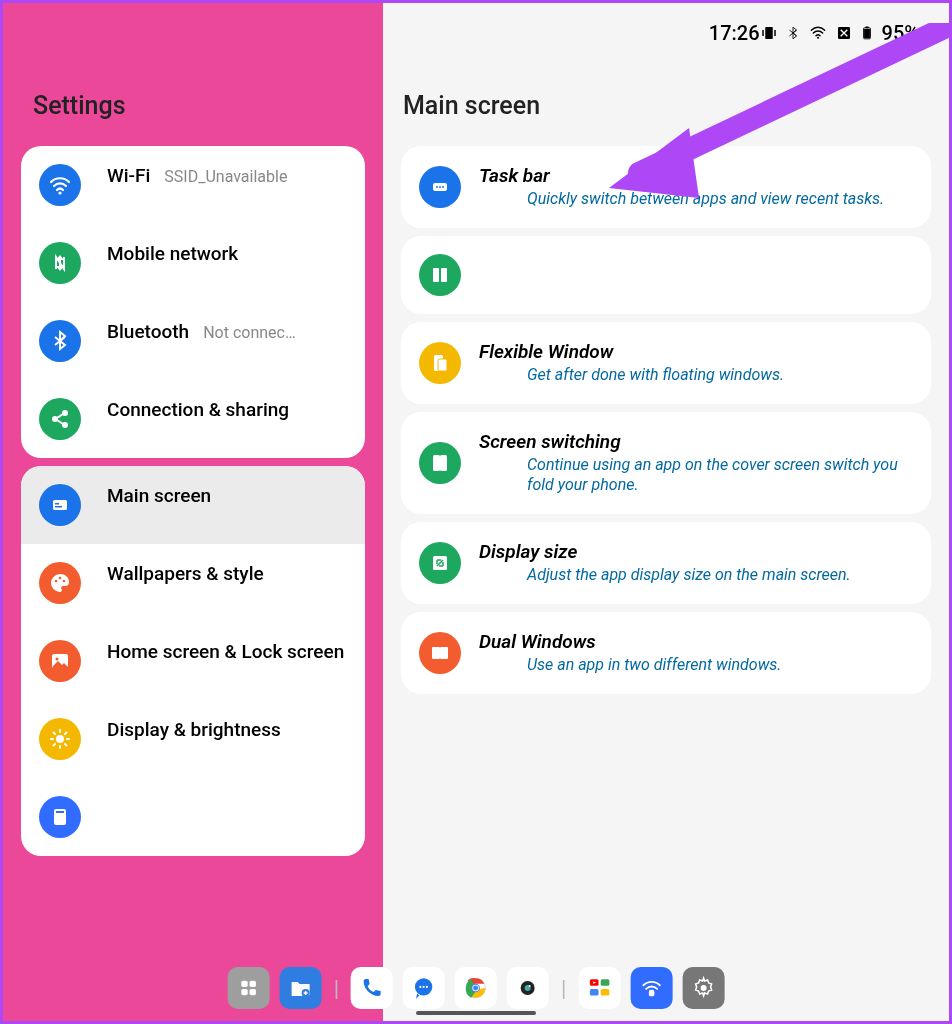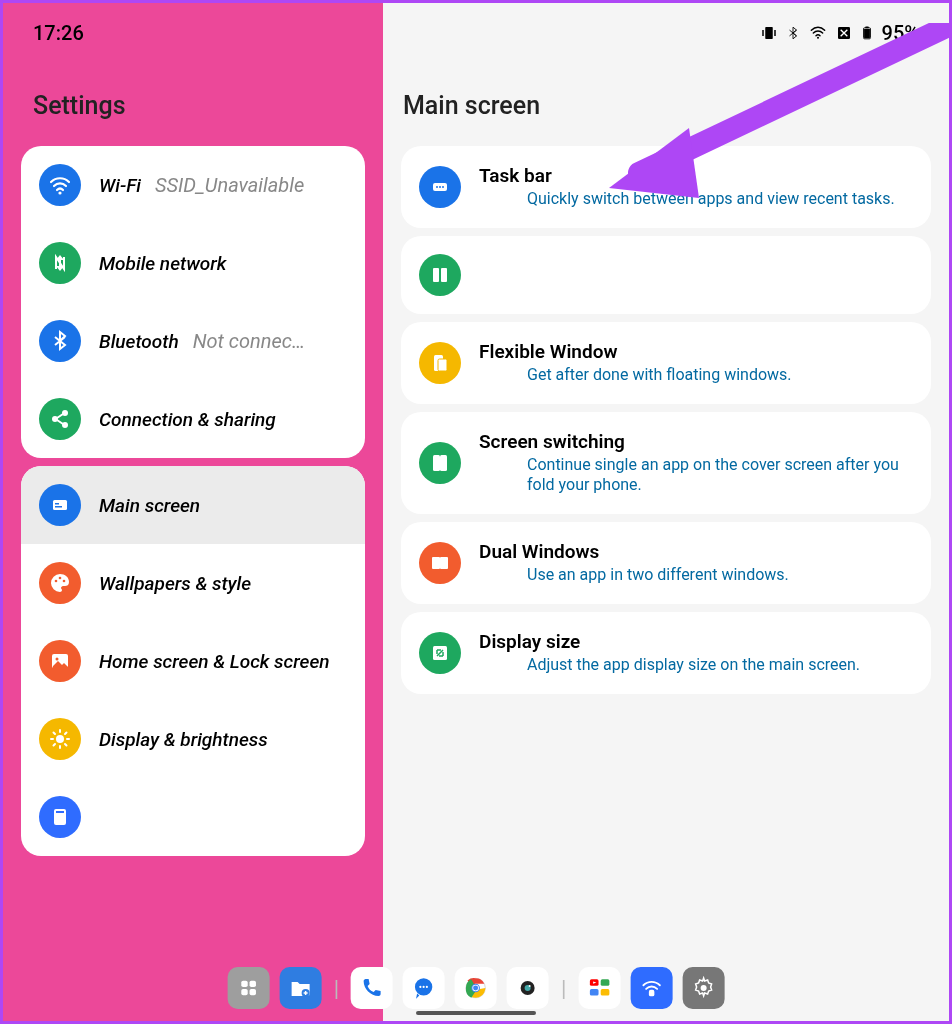--- a/index.html
+++ b/index.html
@@ -11,66 +11,65 @@
   position: relative;
   overflow: hidden;
 }
 .screen { display: flex; width: 100%; height: 100%; position: relative; }
 .sidebar { width: 380px; background: #ec4899; display: flex; flex-direction: column; }
 .main { flex: 1; background: #f5f5f5; display: flex; flex-direction: column; }
 
 .statusbar {
   position: absolute; top: 0; left: 0; right: 0;
   height: 60px;
-  display: flex; align-items: center; justify-content: space-between;
+  display: flex; align-items: center; justify-content: flex-end;
   padding: 0 30px; z-index: 10;
   font-size: 20px; font-weight: 500; color: #000;
 }
 .status-right { display: flex; align-items: center; gap: 8px; }
 .status-right svg { display: block; }
 
 .sidebar-header { padding: 88px 30px 18px 30px; font-size: 25px; font-weight: 500; color: #222; }
 .main-header { padding: 88px 30px 18px 20px; font-size: 25px; font-weight: 500; color: #222; }
 
 .card-group {
   background: #fff;
   margin: 8px 18px;
   border-radius: 20px;
   overflow: hidden;
 }
 .list-item {
-  display: flex; align-items: center;
+  display: flex; align-items: flex-start;
   padding: 18px 18px;
-  gap: 18px;
+  gap: 26px;
   cursor: pointer;
-  font-style: italic;
 }
 .list-item.selected { background: #ebebeb; }
 .icon-circle {
   width: 42px; height: 42px; border-radius: 50%;
   display: flex; align-items: center; justify-content: center;
   flex-shrink: 0;
 }
 .icon-circle svg { display: block; }
 .item-text { flex: 1; min-width: 0; display: flex; flex-direction: column; }
 .item-label { font-size: 19px; font-weight: 500; color: #000; }
-.item-sublabel { font-size: 20px; color: #888; white-space: nowrap; overflow: hidden; text-overflow: ellipsis; }
+.item-sublabel { font-size: 16px; color: #888; white-space: nowrap; overflow: hidden; text-overflow: ellipsis; }
 .item-row { display: flex; align-items: baseline; gap: 14px; min-width: 0; }
 .item-row .item-label { flex-shrink: 0; }
 .item-row .item-sublabel { flex: 1; }
 
 .detail-card {
   background: #fff;
   margin: 8px 18px;
   border-radius: 20px;
   padding: 18px 18px;
   display: flex; align-items: center; gap: 18px;
   cursor: pointer;
 }
-.detail-text { flex: 1; display: flex; flex-direction: column; gap: 2px; }
+.detail-text { flex: 1; display: flex; flex-direction: column; gap: 2px; font-style: italic; }
 .detail-title { font-size: 19px; font-weight: 600; color: #000; }
 .detail-desc { font-size: 16px; color: #0369a1; line-height: 1.3; margin-left: 48px; }
 
 .taskbar {
   position: absolute; bottom: 4px; left: 50%; transform: translateX(-50%);
   display: flex; align-items: center; gap: 10px;
   padding: 8px 16px;
 }
 .taskbar-icon {
   width: 42px; height: 42px; border-radius: 10px;
@@ -282,45 +281,45 @@
         </div>
         <div class="detail-card">
     <div class="icon-circle bg-green">
             <svg width="24" height="24" viewBox="0 0 24 24">
               <rect x="5" y="4" width="7" height="16" rx="1.5" fill="#fff"></rect>
               <rect x="12" y="4" width="7" height="16" rx="1.5" fill="#fff"></rect>
             </svg>
           </div>
     <div class="detail-text">
       <span class="detail-title">Screen switching</span>
-      <span class="detail-desc">Continue single an app on the cover screen after you fold your phone.</span>
+      <span class="detail-desc">Continue using an app on the cover screen switch you fold your phone.</span>
+    </div>
+        </div>
+        <div class="detail-card">
+    <div class="icon-circle bg-green">
+            <svg width="24" height="24" viewBox="0 0 24 24">
+              <rect x="5" y="5" width="14" height="14" rx="1.5" fill="#fff"></rect>
+              <path d="M9 15l6-6M9 9v4M15 15v-4M9 9h4M15 15h-4" stroke="#1ea85f" stroke-width="1.5" fill="none"></path>
+            </svg>
+          </div>
+    <div class="detail-text">
+      <span class="detail-title">Display size</span>
+      <span class="detail-desc">Adjust the app display size on the main screen.</span>
     </div>
         </div>
         <div class="detail-card">
     <div class="icon-circle bg-orange">
             <svg width="24" height="24" viewBox="0 0 24 24">
               <rect x="4" y="6" width="8" height="12" rx="1" fill="#fff"></rect>
               <rect x="12" y="6" width="8" height="12" rx="1" fill="#fff"></rect>
             </svg>
           </div>
     <div class="detail-text">
       <span class="detail-title">Dual Windows</span>
       <span class="detail-desc">Use an app in two different windows.</span>
-    </div>
-        </div>
-        <div class="detail-card">
-    <div class="icon-circle bg-green">
-            <svg width="24" height="24" viewBox="0 0 24 24">
-              <rect x="5" y="5" width="14" height="14" rx="1.5" fill="#fff"></rect>
-              <path d="M9 15l6-6M9 9v4M15 15v-4M9 9h4M15 15h-4" stroke="#1ea85f" stroke-width="1.5" fill="none"></path>
-            </svg>
-          </div>
-    <div class="detail-text">
-      <span class="detail-title">Display size</span>
-      <span class="detail-desc">Adjust the app display size on the main screen.</span>
     </div>
         </div>
       </div>
   </div>
 
   <div class="taskbar" id="taskbar">
       <div class="taskbar-icon" style="background: rgb(158, 158, 158);">
         <svg width="22" height="22" viewBox="0 0 24 24">
           <rect x="4" y="4" width="7" height="7" rx="2" fill="#fff"></rect>
           <rect x="13" y="4" width="7" height="7" rx="2" fill="#fff"></rect>

